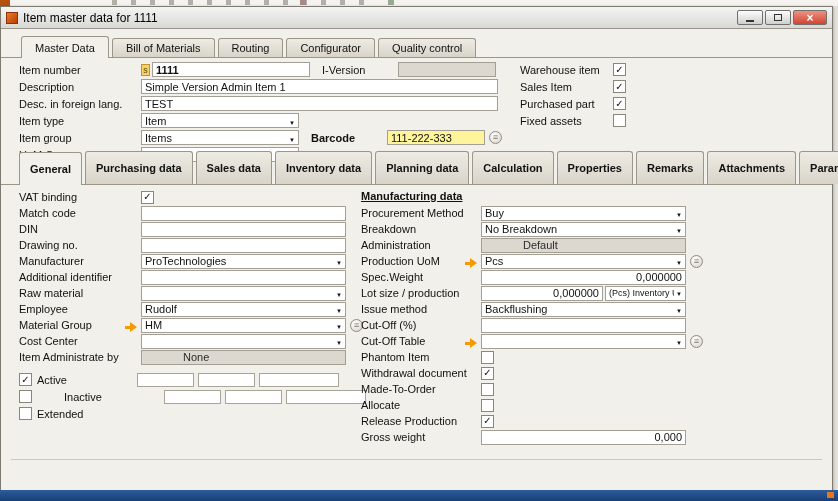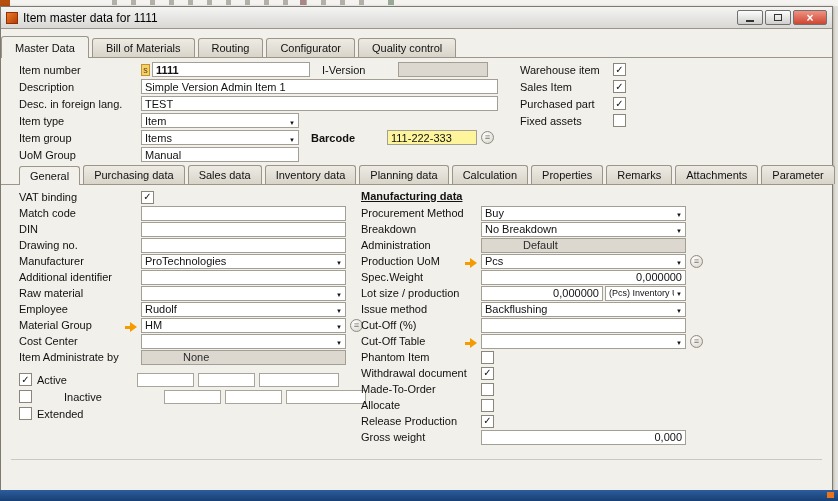--- a/index.html
+++ b/index.html
@@ -30,48 +30,48 @@
   .winbtn{width:26px;height:15px;border:1px solid #70706e;border-radius:2px;
     background:linear-gradient(#fdfdfd,#cfcfcd);display:flex;align-items:center;justify-content:center;}
   .winbtn.close{width:34px;background:linear-gradient(#ef9181,#cf4632);}
   .g-min{width:8px;height:2px;background:#333;margin-top:7px;}
   .g-max{width:8px;height:7px;border:1px solid #333;}
   .g-close{color:#fff;font-weight:bold;font-size:12px;line-height:1;}
   .g-close::before{content:"×";}
 
   
   .tabstrip{position:absolute;left:0;right:0;display:flex;align-items:flex-end;
-    border-bottom:1px solid #9b9688;}
+    border-bottom:1px solid #9b9688;padding-left:20px;}
   .tabs1{top:28px;height:23px;}
   .tabs2{top:158px;height:20px;padding-left:18px;}
   .tab{height:19px;margin-right:3px;padding:0 13px;display:flex;align-items:center;
     background:linear-gradient(#eeebe4,#d8d4c9);border:1px solid #9b9688;border-bottom:none;
     border-radius:3px 3px 0 0;white-space:nowrap;cursor:default;}
-  .tabs2 .tab{height:16px;padding:9px 10px;}
+  .tabs2 .tab{height:16px;padding:16px 10px;font-weight:bold;}
   .tab.active{background:#f2f0ea;height:22px;margin-bottom:-1px;z-index:2;}
   .tabs2 .tab.active{height:19px;}
 
   
   .frow{height:16px;display:flex;align-items:center;position:relative;}
   .hdr-left .frow,.hdr-flags .frow{height:17px;}
   .h17{height:17px !important;}
   .flabel{width:122px;flex:none;position:relative;}
   .flabel2{width:76px;flex:none;margin-left:12px;}
   .flabelF{width:93px;flex:none;}
   .flabelR{width:120px;flex:none;position:relative;}
   .cblabel{flex:none;margin-left:5px;}
   .bold{font-weight:bold;}
 
   .fld{display:flex;align-items:center;height:15px;border:1px solid #a39f94;background:#fff;
     padding:0 3px;flex:none;overflow:hidden;white-space:nowrap;}
   .fld .val{overflow:hidden;white-space:nowrap;}
   .fld.dis{background:#dcd8d0;color:#2c2c2c;padding-left:41px;}
   .fld.yellow{background:#fdf49c;}
   .fld.num .val{margin-left:auto;}
-  .w110{width:90px;text-align:center;} .w158{width:158px;} .w357{width:357px;} .w205{width:205px;}
+  .w110{width:98px;text-align:center;} .w158{width:158px;} .w357{width:357px;} .w205{width:205px;}
   .w122{width:122px;} .w81{width:81px;font-size:9px;}
   .arr{margin-left:auto;flex:none;padding-left:2px;}
   .arr::before{content:"▼";font-size:6px;color:#111;}
   .fld.num .arr,.uomdd .arr{margin-left:auto;}
   .sfld{width:57px;height:14px;border:1px solid #a9a59a;background:#fff;margin-right:4px;flex:none;}
   .sfld.w80{width:80px;margin-right:0;}
 
   .cb{width:13px;height:13px;border:1px solid #8a8679;background:#fff;flex:none;
     display:flex;align-items:center;justify-content:center;font-size:10px;line-height:1;color:#111;}
   .cb.checked::before{content:"✓";font-weight:bold;}

